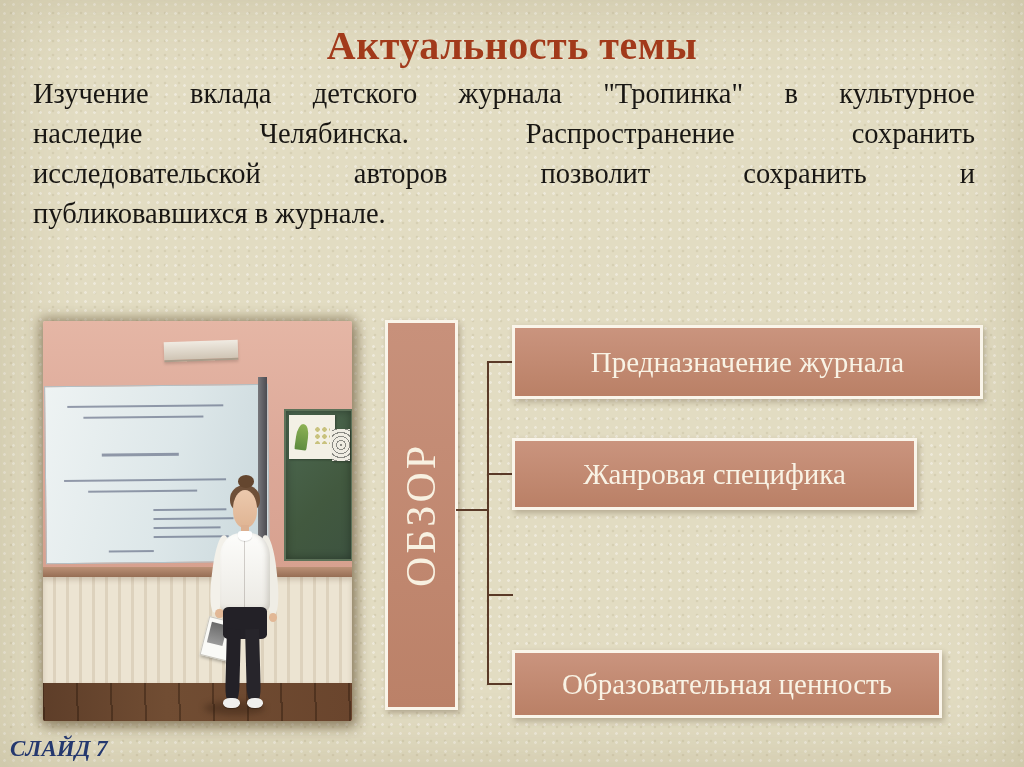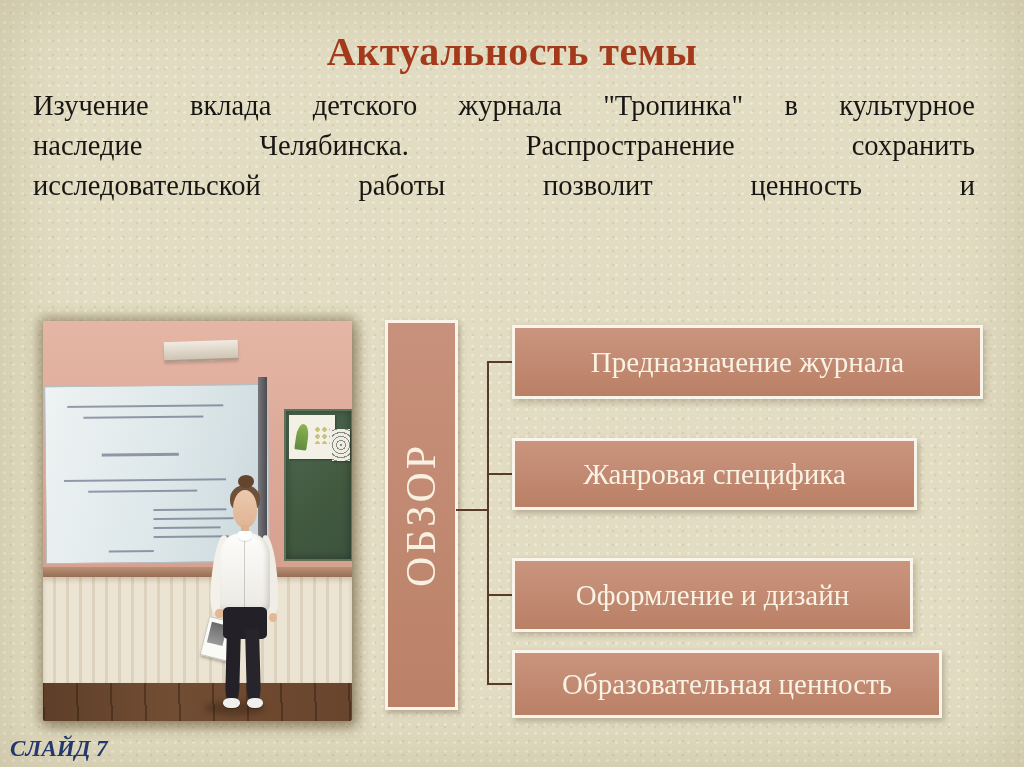--- a/index.html
+++ b/index.html
@@ -10,25 +10,25 @@
     background-color:#e2dcc2;
     background-image:
       radial-gradient(circle, rgba(255,255,255,.38) 1px, transparent 1.7px),
       radial-gradient(circle, rgba(150,139,99,.16) 1px, transparent 1.7px);
     background-size:9px 9px,14px 14px;
     background-position:0 0,4px 6px;
     box-shadow:inset 0 0 70px rgba(138,124,84,.28);
   }
   
   .title{
-    position:absolute;top:28px;left:0;width:100%;text-align:center;
+    position:absolute;top:22px;left:0;width:100%;text-align:center;
     font-size:40px;font-weight:700;color:#a23a1b;letter-spacing:.5px;
   }
   
-  .bodytext{position:absolute;left:33px;top:86px;width:942px;color:#181613;}
+  .bodytext{position:absolute;left:33px;top:74px;width:942px;color:#181613;}
   .jline{
     font-size:28.5px;line-height:40px;
     text-align:justify;text-align-last:justify;
     white-space:normal;
   }
   .jline.last{text-align-last:left;}
   
   .photo{
     position:absolute;left:43px;top:321px;width:309px;height:400px;
     overflow:hidden;border-radius:2px;
@@ -142,21 +142,22 @@
 </head>
 <body>
 
 <div class="slide">
 
   <div class="title">Актуальность темы</div>
 
   <div class="bodytext">
     <div class="jline">Изучение вклада детского журнала "Тропинка" в культурное</div>
     <div class="jline">наследие Челябинска. Распространение сохранить</div>
-    <div class="jline">исследовательской работы позволит ценность и</div>
+    <div class="jline">исследовательской авторов позволит сохранить и</div>
+    <div class="jline last">публиковавшихся в журнале.</div>
   </div>
 
   <div class="photo">
     <div class="fixture"></div>
     <div class="screen">
       <div class="sl sl1"></div>
       <div class="sl sl2"></div>
       <div class="sl sl3"></div>
       <div class="sl sl4"></div>
       <div class="sl sl5"></div>
@@ -204,18 +205,17 @@
 
   <div class="conn trunk"></div>
   <div class="conn stub"></div>
   <div class="conn br br1"></div>
   <div class="conn br br2"></div>
   <div class="conn br br3"></div>
   <div class="conn br br4"></div>
 
   <div class="dbox b1">Предназначение журнала</div>
   <div class="dbox b2">Жанровая специфика</div>
-  <div class="dbox b3">Оформление и дизайн</div>
   <div class="dbox b4">Образовательная ценность</div>
 
   <div class="slidenum">СЛАЙД 7</div>
 
 </div>
 
 </body></html>

